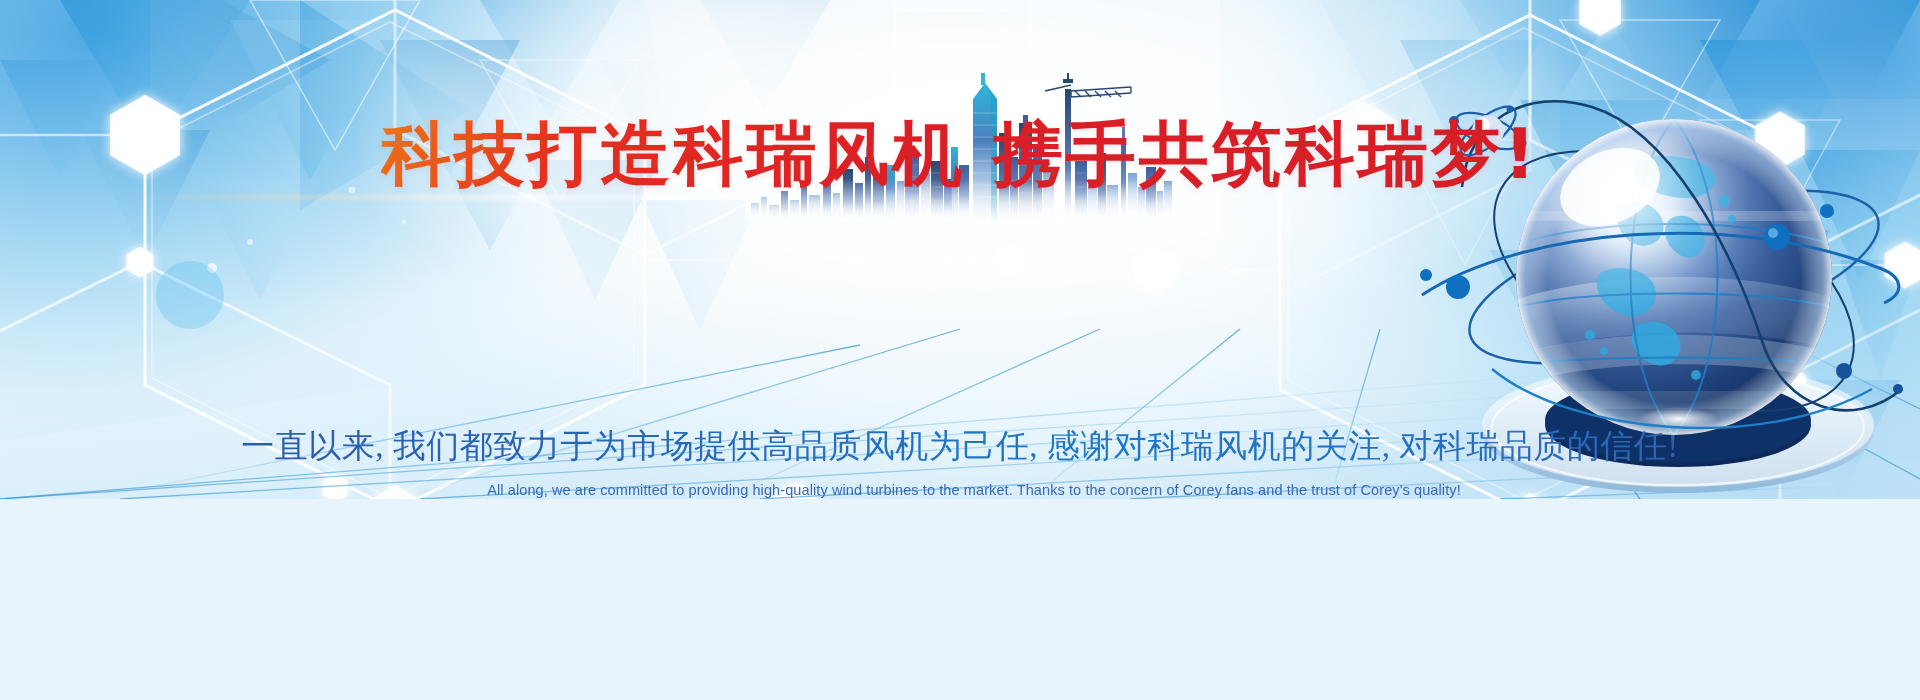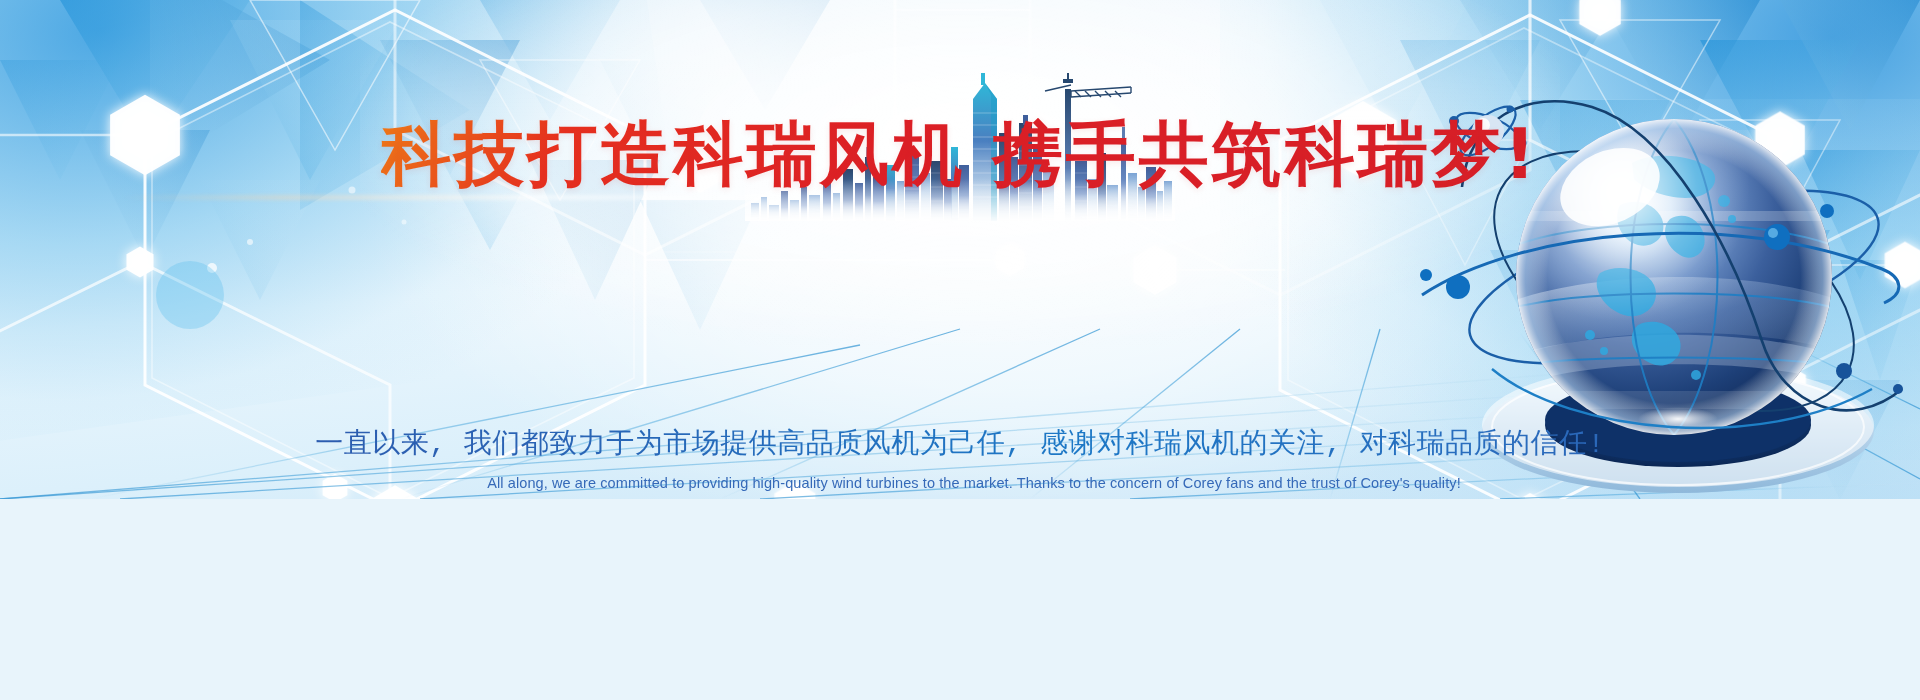--- a/index.html
+++ b/index.html
@@ -44,22 +44,22 @@
     background:linear-gradient(118deg, #f07c18 0%, #e8311f 16%, #dd1f26 44%, #d81f28 100%);
     -webkit-background-clip:text; background-clip:text;
     -webkit-text-fill-color:transparent; color:transparent;
     text-shadow:0 2px 6px rgba(200,40,40,0.10);
     white-space:nowrap;
   }
 
   
   .sub-wrap { position:absolute; left:0; right:0; top:424px; text-align:center; z-index:12; }
   .sub-cn {
-    font-family:Liberation Mono, monospace;
-    font-size:28px; font-weight:500; letter-spacing:0.5px; white-space:nowrap;
+    font-family:Liberation Serif, serif;
+    font-size:33px; font-weight:500; letter-spacing:0.5px; white-space:nowrap;
     background:linear-gradient(90deg,#2f53a8 0%, #2a63b4 28%, #1d78c6 56%, #2a6bbc 80%, #2f55a8 100%);
     -webkit-background-clip:text; background-clip:text; -webkit-text-fill-color:transparent; color:transparent;text-align:center;
   }
   .sub-en {
     margin-top:13px;
     font-family:"Liberation Sans","DejaVu Sans",sans-serif;
     font-size:14.5px; font-weight:400; letter-spacing:0.1px; white-space:nowrap; color:#3569b8;padding-left:28px;
   }
 
   

